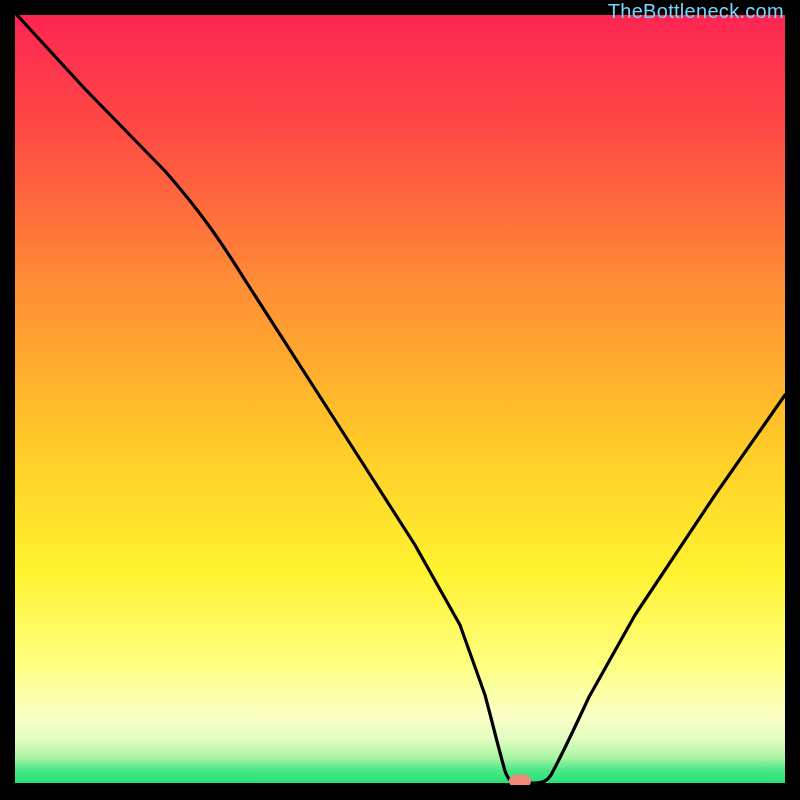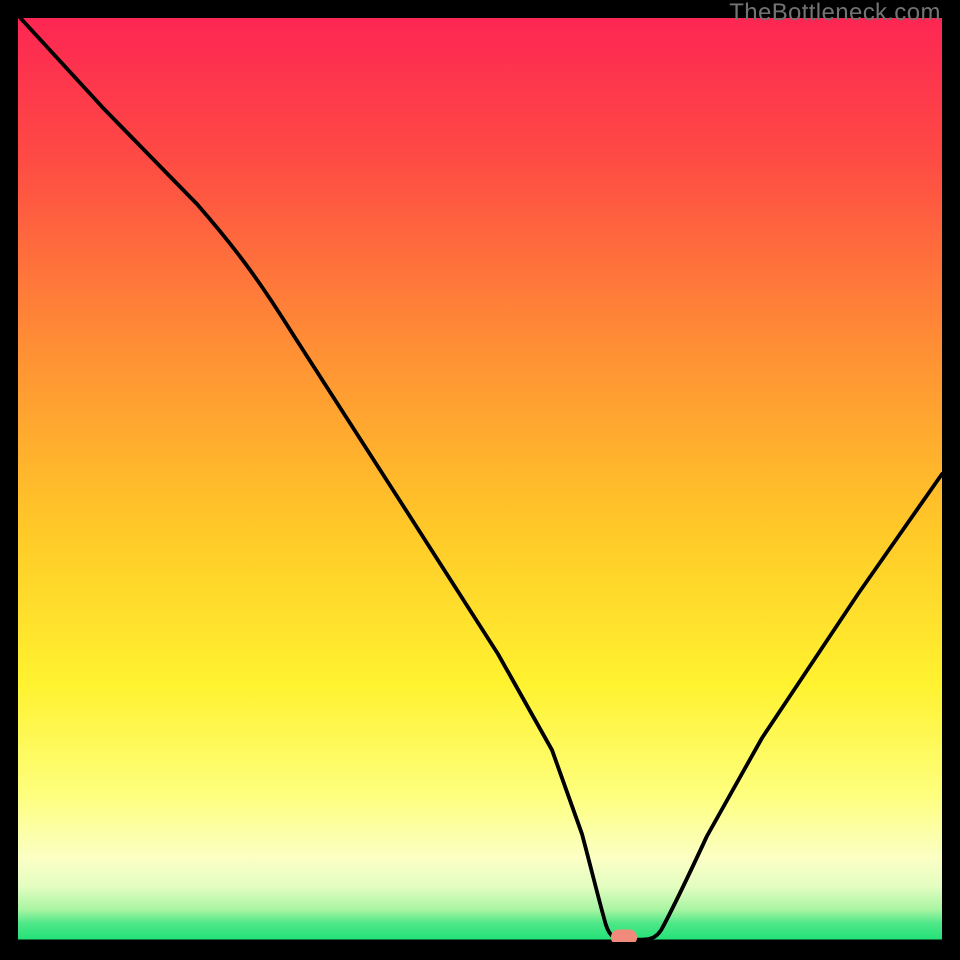--- a/index.html
+++ b/index.html
@@ -30,21 +30,21 @@
     inset: 0;
   }
   .curve {
     position: absolute;
     inset: 0;
   }
   .watermark {
     position: absolute;
     top: 0px;
     right: 16px;
-    color: #737373;
+    color: #7dd3fc;
     font-size: 20px;
     font-weight: 500;
     letter-spacing: 0.3px;
   }
   .marker {
     position: absolute;
     width: 22px;
     height: 13px;
     border-radius: 7px;
     background: #f08b7c;

